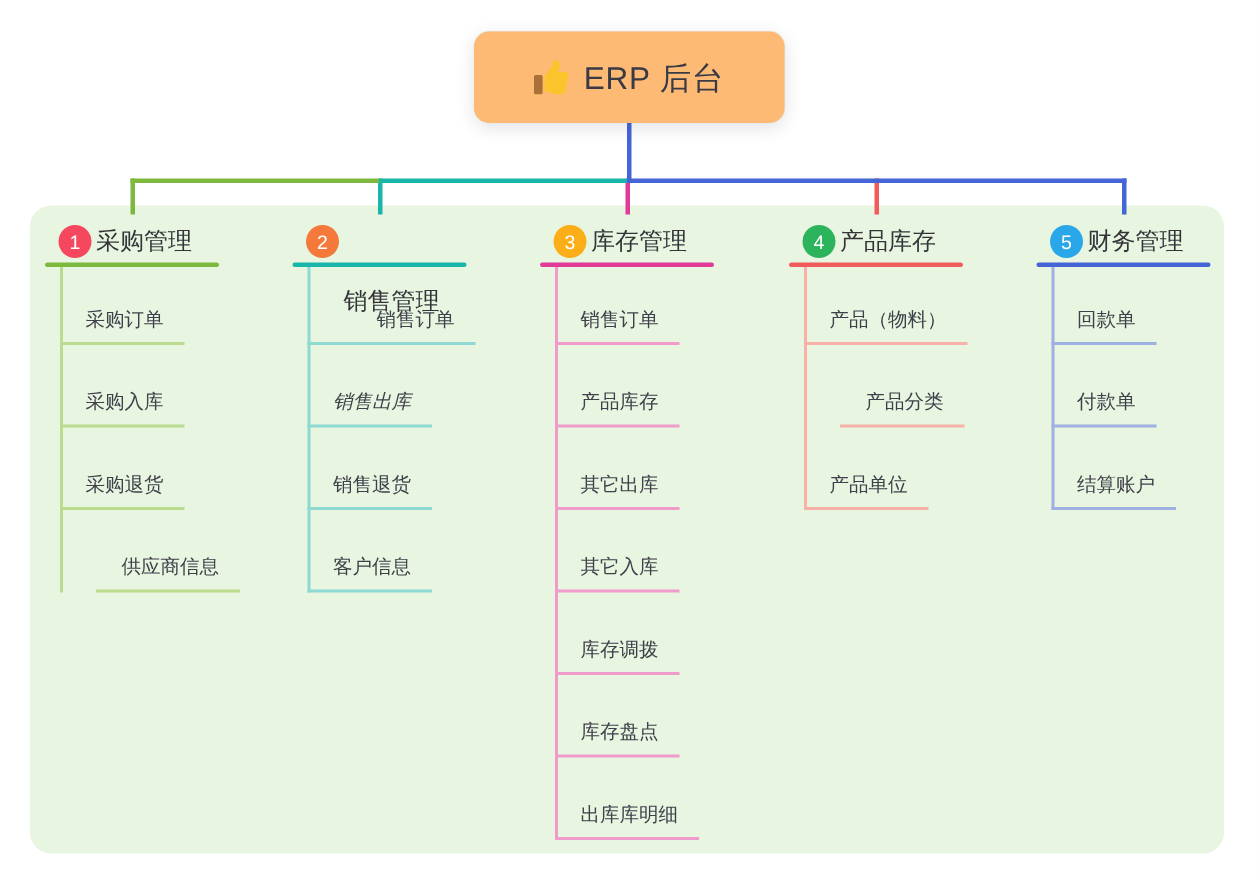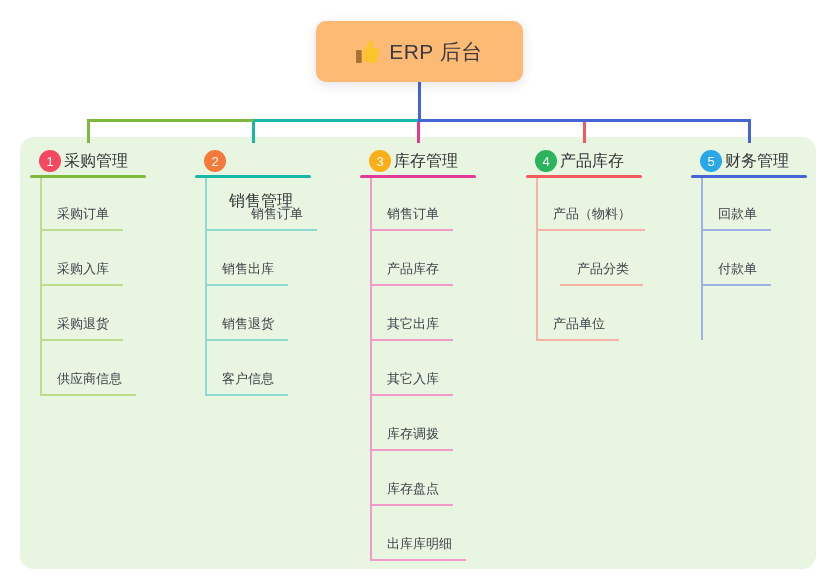--- a/index.html
+++ b/index.html
@@ -58,27 +58,27 @@
     <div class="connector h" style="left: 253px; top: 119px; width: 166px; background: rgb(24, 183, 170);"></div>
     <div class="connector h" style="left: 419px; top: 119px; width: 332px; background: rgb(69, 101, 214);"></div>
     <div class="connector v" style="left: 418px; top: 82px; height: 40px; background: rgb(69, 101, 214);"></div>
     <div class="badge" style="left: 39px; top: 150px; background: rgb(245, 72, 94);">1</div>
     <div class="branch-title" style="left: 64px; top: 151px;">采购管理</div>
     <div class="branch-underline" style="left: 30px; top: 175px; width: 116px; background: rgb(124, 185, 62);"></div>
     <div class="vline" style="left: 40px; top: 177px; height: 218px; background: rgb(187, 220, 143);"></div>
     <div class="child-row" style="left: 40px; top: 259px;"><span class="child-label" style="border-bottom-color: rgb(187, 220, 143);">采购入库</span></div>
     <div class="child-row" style="left: 40px; top: 204px;"><span class="child-label" style="border-bottom-color: rgb(187, 220, 143);">采购订单</span></div>
     <div class="child-row" style="left: 40px; top: 314px;"><span class="child-label" style="border-bottom-color: rgb(187, 220, 143);">采购退货</span></div>
-    <div class="child-row" style="left: 40px; top: 369px;"><span class="child-label" style="border-bottom-color: rgb(187, 220, 143);">供应商信息</span></div>
+    <div class="child-row" style="left: 40px; top: 369px; padding-left: 24px;"><span class="child-label" style="border-bottom-color: rgb(187, 220, 143);">供应商信息</span></div>
     <div class="badge" style="left: 204px; top: 150px; background: rgb(244, 121, 59);">2</div>
     <div class="branch-title" style="left: 229px; top: 151px; margin-top: 40px;">销售管理</div>
     <div class="branch-underline" style="left: 195px; top: 175px; width: 116px; background: rgb(24, 183, 170);"></div>
     <div class="vline" style="left: 205px; top: 177px; height: 218px; background: rgb(143, 217, 211);"></div>
     <div class="child-row" style="left: 205px; top: 204px;"><span class="child-label" style="border-bottom-color: rgb(143, 217, 211); padding-left: 46px;">销售订单</span></div>
-    <div class="child-row" style="left: 205px; top: 259px;"><span class="child-label" style="border-bottom-color: rgb(143, 217, 211);">销售出库</span></div>
+    <div class="child-row" style="left: 205px; top: 259px;"><span class="child-label" style="border-bottom-color: rgb(143, 217, 211); font-style: italic;">销售出库</span></div>
     <div class="child-row" style="left: 205px; top: 314px;"><span class="child-label" style="border-bottom-color: rgb(143, 217, 211);">销售退货</span></div>
     <div class="child-row" style="left: 205px; top: 369px;"><span class="child-label" style="border-bottom-color: rgb(143, 217, 211);">客户信息</span></div>
     <div class="badge" style="left: 369px; top: 150px; background: rgb(251, 174, 23);">3</div>
     <div class="branch-title" style="left: 394px; top: 151px;">库存管理</div>
     <div class="branch-underline" style="left: 360px; top: 175px; width: 116px; background: rgb(226, 58, 151);"></div>
     <div class="vline" style="left: 370px; top: 177px; height: 383px; background: rgb(241, 155, 203);"></div>
     <div class="child-row" style="left: 370px; top: 204px;"><span class="child-label" style="border-bottom-color: rgb(241, 155, 203);">销售订单</span></div>
     <div class="child-row" style="left: 370px; top: 259px;"><span class="child-label" style="border-bottom-color: rgb(241, 155, 203);">产品库存</span></div>
     <div class="child-row" style="left: 370px; top: 314px;"><span class="child-label" style="border-bottom-color: rgb(241, 155, 203);">其它出库</span></div>
     <div class="child-row" style="left: 370px; top: 369px;"><span class="child-label" style="border-bottom-color: rgb(241, 155, 203);">其它入库</span></div>
@@ -91,13 +91,14 @@
     <div class="vline" style="left: 536px; top: 177px; height: 163px; background: rgb(248, 177, 169);"></div>
     <div class="child-row" style="left: 536px; top: 204px;"><span class="child-label" style="border-bottom-color: rgb(248, 177, 169);">产品（物料）</span></div>
     <div class="child-row" style="left: 536px; top: 259px;"><span class="child-label" style="border-bottom-color: rgb(248, 177, 169); margin-left: 24px;">产品分类</span></div>
     <div class="child-row" style="left: 536px; top: 314px;"><span class="child-label" style="border-bottom-color: rgb(248, 177, 169);">产品单位</span></div>
     <div class="badge" style="left: 700px; top: 150px; background: rgb(42, 167, 232);">5</div>
     <div class="branch-title" style="left: 725px; top: 151px;">财务管理</div>
     <div class="branch-underline" style="left: 691px; top: 175px; width: 116px; background: rgb(69, 101, 214);"></div>
     <div class="vline" style="left: 701px; top: 177px; height: 163px; background: rgb(159, 176, 226);"></div>
     <div class="child-row" style="left: 701px; top: 204px;"><span class="child-label" style="border-bottom-color: rgb(159, 176, 226);">回款单</span></div>
     <div class="child-row" style="left: 701px; top: 259px;"><span class="child-label" style="border-bottom-color: rgb(159, 176, 226);">付款单</span></div>
+    <div class="child-row" style="left: 701px; top: 314px;"><span class="child-label" style="border-bottom-color: rgb(159, 176, 226);">结算账户</span></div>
   </div>
 
 </body></html>

